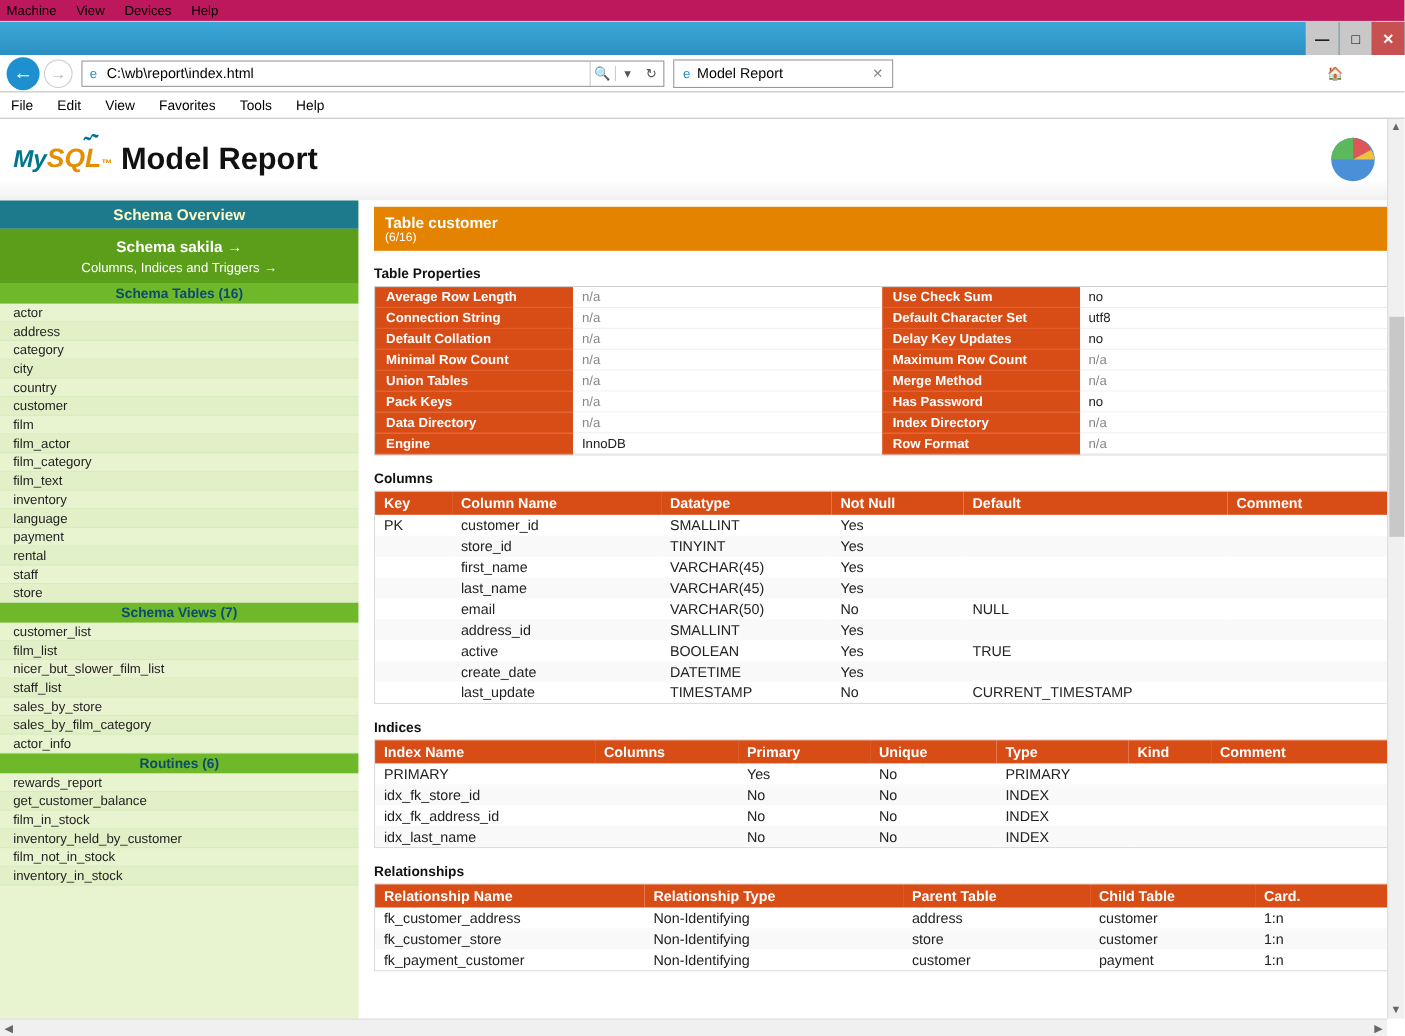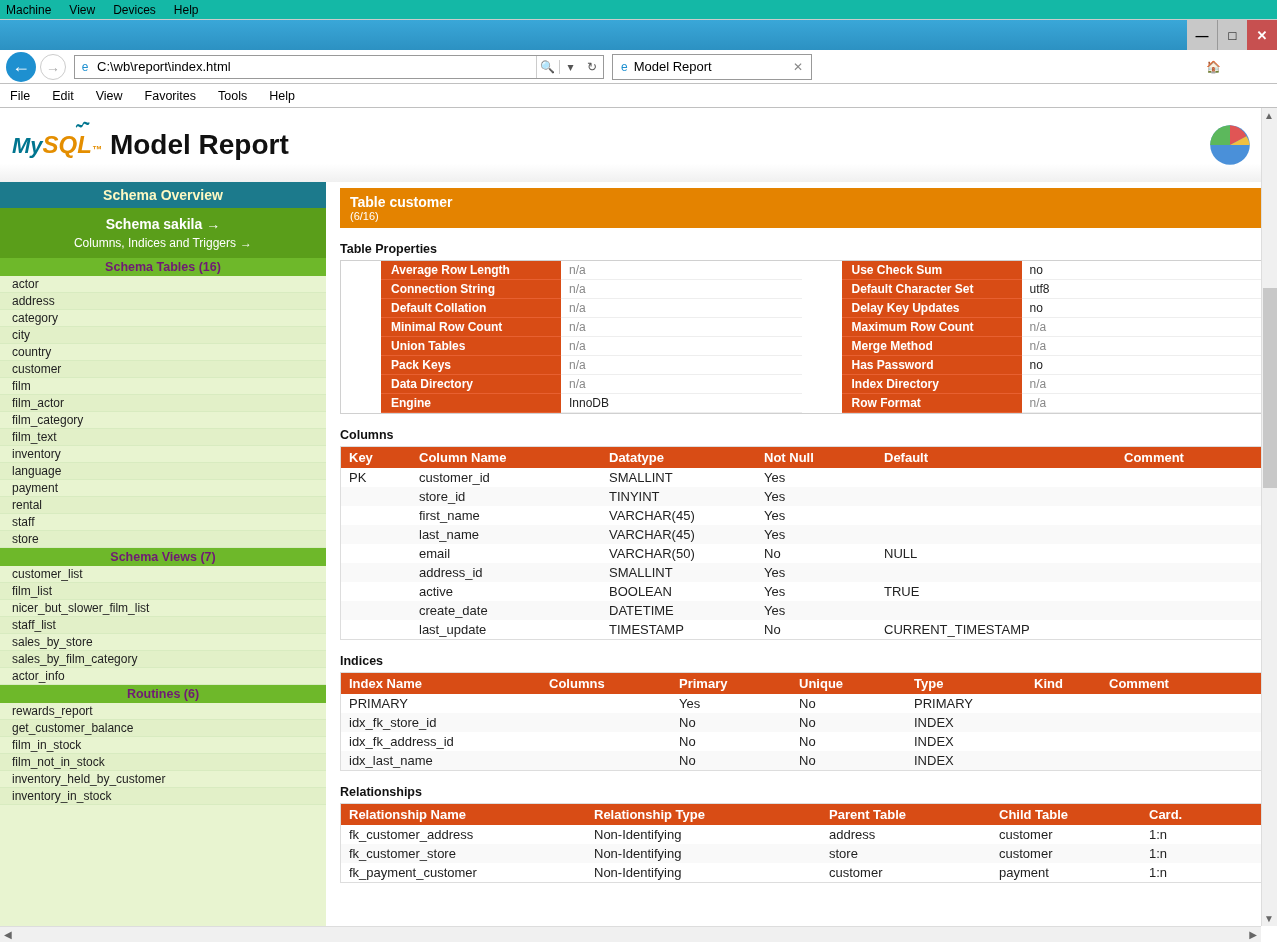--- a/index.html
+++ b/index.html
@@ -1,19 +1,19 @@
 <!DOCTYPE html>
 <html><head>
 <meta charset="utf-8">
 <style>
 * { margin: 0; padding: 0; box-sizing: border-box; }
 body { font-family: "Segoe UI", Tahoma, sans-serif; font-size: 12px; background: #fff; width: 1277px; height: 942px; overflow: hidden; position: relative; }
 
 
-.vm-menubar { background: #14b8a6; border-bottom: 1px solid #ccc; height: 20px; display: flex; align-items: center; padding: 0 6px; gap: 18px; }
+.vm-menubar { background: #be185d; border-bottom: 1px solid #ccc; height: 20px; display: flex; align-items: center; padding: 0 6px; gap: 18px; }
 .vm-menubar span { font-size: 12px; color: #000; cursor: default; }
 
 
 .ie-titlebar { background: linear-gradient(to bottom, #3aa7d8, #2c91c2); height: 30px; position: relative; }
 .winctrls { position: absolute; right: 0; top: 0; display: flex; }
 .winctrls div { width: 30px; height: 30px; display: flex; align-items: center; justify-content: center; color: #000; font-weight: bold; font-size: 13px; }
 .winctrls .min { background: #c8c8c8; }
 .winctrls .max { background: #c8c8c8; border-left: 1px solid #999; }
 .winctrls .close { background: #c75050; color: #fff; }
 
@@ -62,35 +62,35 @@
 
 .main-area { display: flex; height: 760px; }
 
 
 .sidebar { width: 326px; background: #e8f4d0; overflow-y: auto; }
 .side-hdr-teal { background: #1c7a8c; color: #fef9c3; text-align: center; font-weight: bold; padding: 5px 0; font-size: 14px; }
 .side-schema-block { background: #5a9e1a; color: #fff; text-align: center; padding: 8px 0; }
 .side-schema-block .name { font-weight: bold; font-size: 14px; }
 .side-schema-block .sub { font-size: 12px; font-weight: normal; margin-top: 4px; }
 .side-arrow { display: inline-block; margin-left: 4px; }
-.side-sect { background: #6eb82a; color: #701a75; text-align: center; padding: 2px 0; font-size: 12.5px; font-weight: bold; }
+.side-sect { background: #6eb82a; color: #0c4a6e; text-align: center; padding: 2px 0; font-size: 12.5px; font-weight: bold; }
 .side-item { padding: 1px 12px; font-size: 12px; color: #222; border-bottom: 1px solid #d8ebc0; cursor: pointer; }
 .side-item:nth-child(even) { background: #e2f0c8; }
 
 
 .content { flex: 1; padding: 6px 14px 0 14px; overflow-y: auto; }
 .table-hdr { background: #e48300; color: #fff; padding: 6px 10px; }
 .table-hdr .t1 { font-weight: bold; font-size: 14px; }
 .table-hdr .t2 { font-size: 11px; }
 
 .section-title { font-weight: bold; font-size: 12.5px; color: #111; margin: 14px 0 4px 0; }
 
 
 .tp { border: 1px solid #d0d0d0; display: flex; }
-.tp-col { flex: 1; margin-left: 40px; }
+.tp-col { flex: 1; }
 .tp-row { display: flex; }
 .tp-label { background: #d84c15; color: #fff; font-weight: bold; font-size: 12px; padding: 2px 10px; width: 180px; border-bottom: 1px solid #e86030; }
 .tp-value { background: #fff; color: #888; font-size: 12px; padding: 2px 8px; flex: 1; border-bottom: 1px solid #eee; }
 .tp-value.dark { color: #222; }
 
 
 .dtable { width: 100%; border-collapse: collapse; }
 .dtable th { background: #d84c15; color: #fff; font-weight: bold; text-align: left; padding: 3px 8px; font-size: 13px; }
 .dtable td { padding: 2px 8px; font-size: 13px; color: #222; }
 .dtable tr:nth-child(even) td { background: #f9f9f9; }
@@ -205,22 +205,22 @@
           <div class="side-item">staff_list</div>
           <div class="side-item">sales_by_store</div>
           <div class="side-item">sales_by_film_category</div>
           <div class="side-item">actor_info</div>
         </div>
       <div class="side-sect">Routines (6)</div>
       <div id="side-routines">
           <div class="side-item">rewards_report</div>
           <div class="side-item">get_customer_balance</div>
           <div class="side-item">film_in_stock</div>
+          <div class="side-item">inventory_held_by_customer</div>
           <div class="side-item">film_not_in_stock</div>
-          <div class="side-item">inventory_held_by_customer</div>
           <div class="side-item">inventory_in_stock</div>
         </div>
     </div>
 
     <div class="content">
       <div class="table-hdr">
         <div class="t1">Table customer</div>
         <div class="t2">(6/16)</div>
       </div>
 

